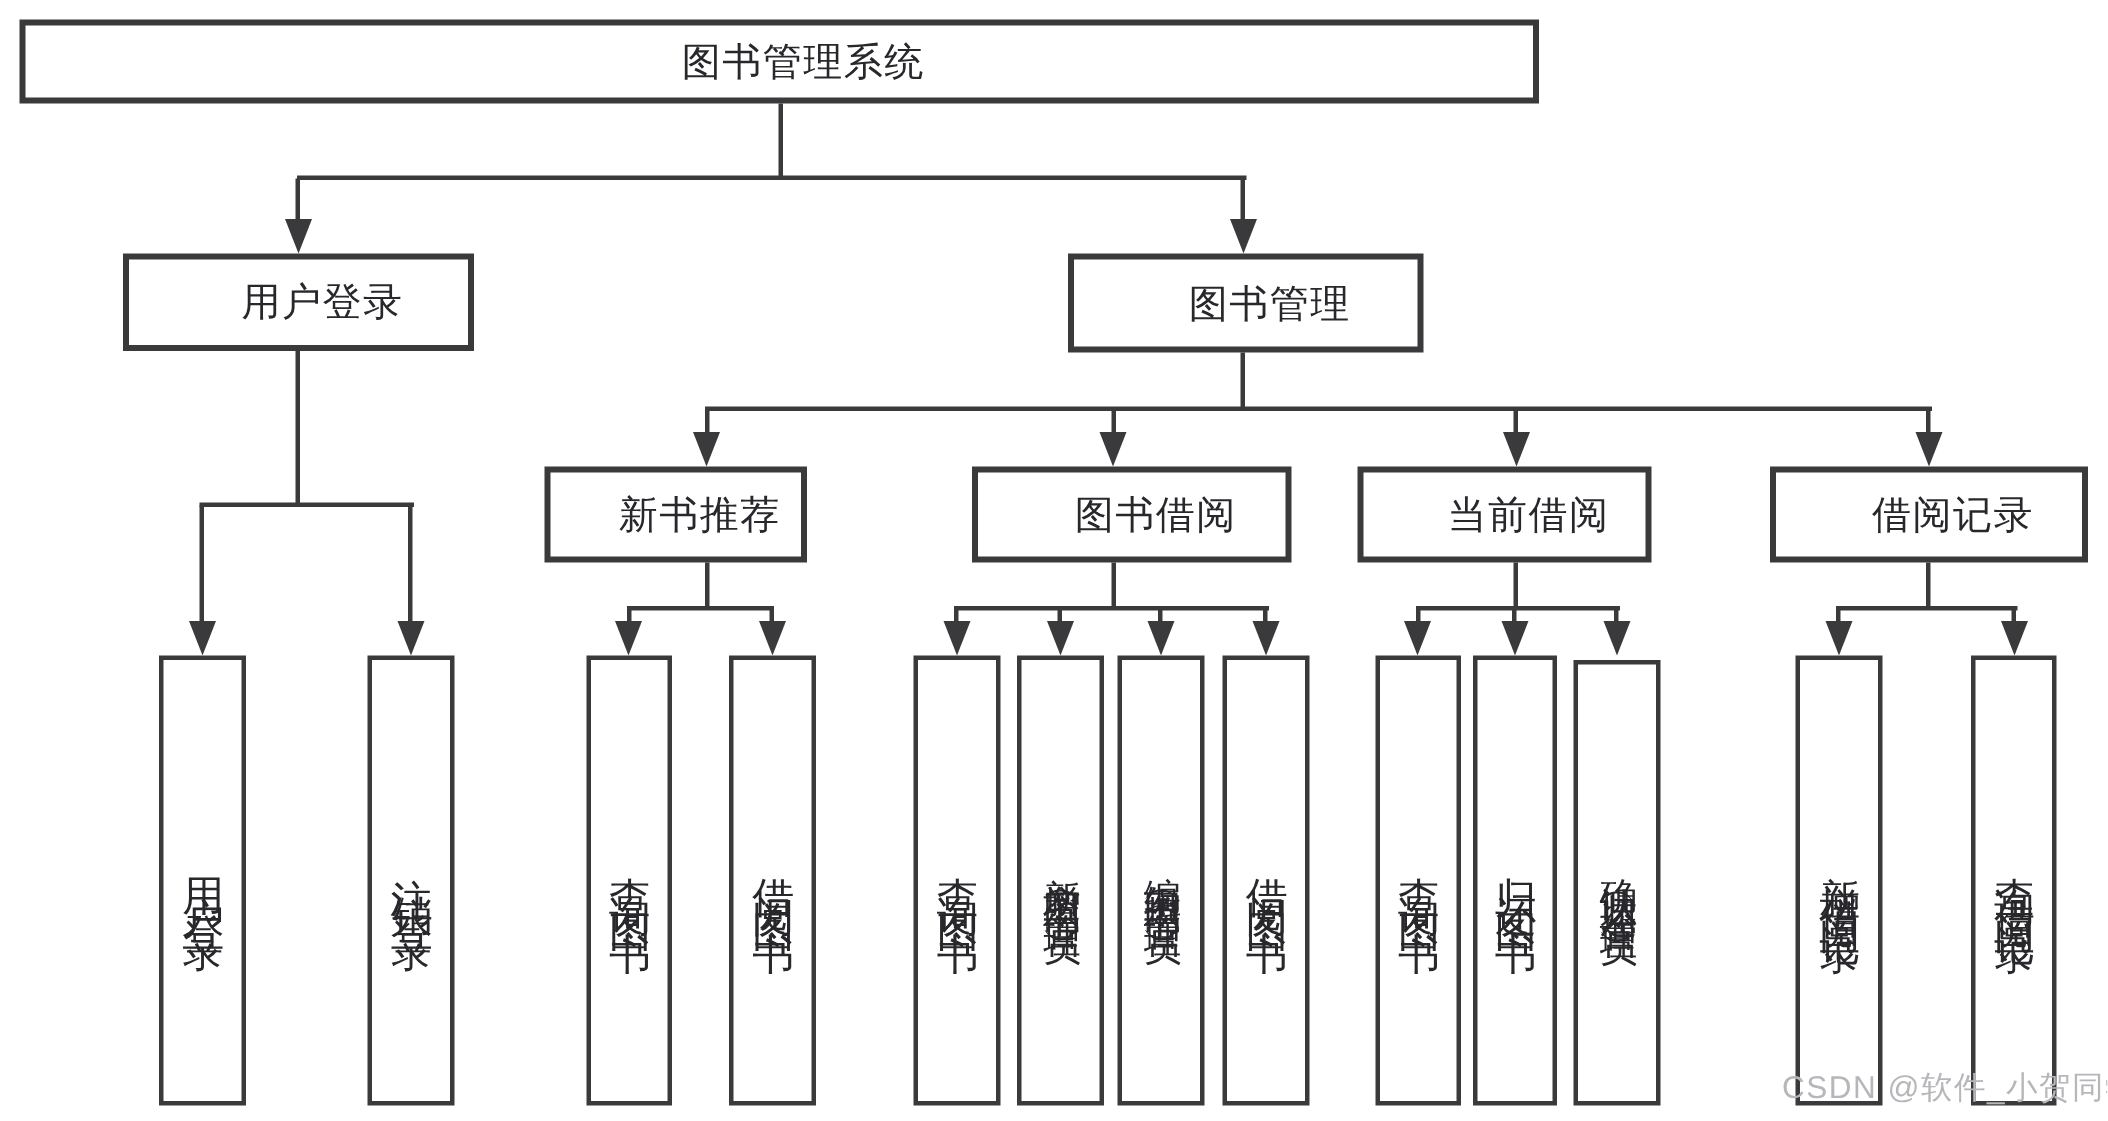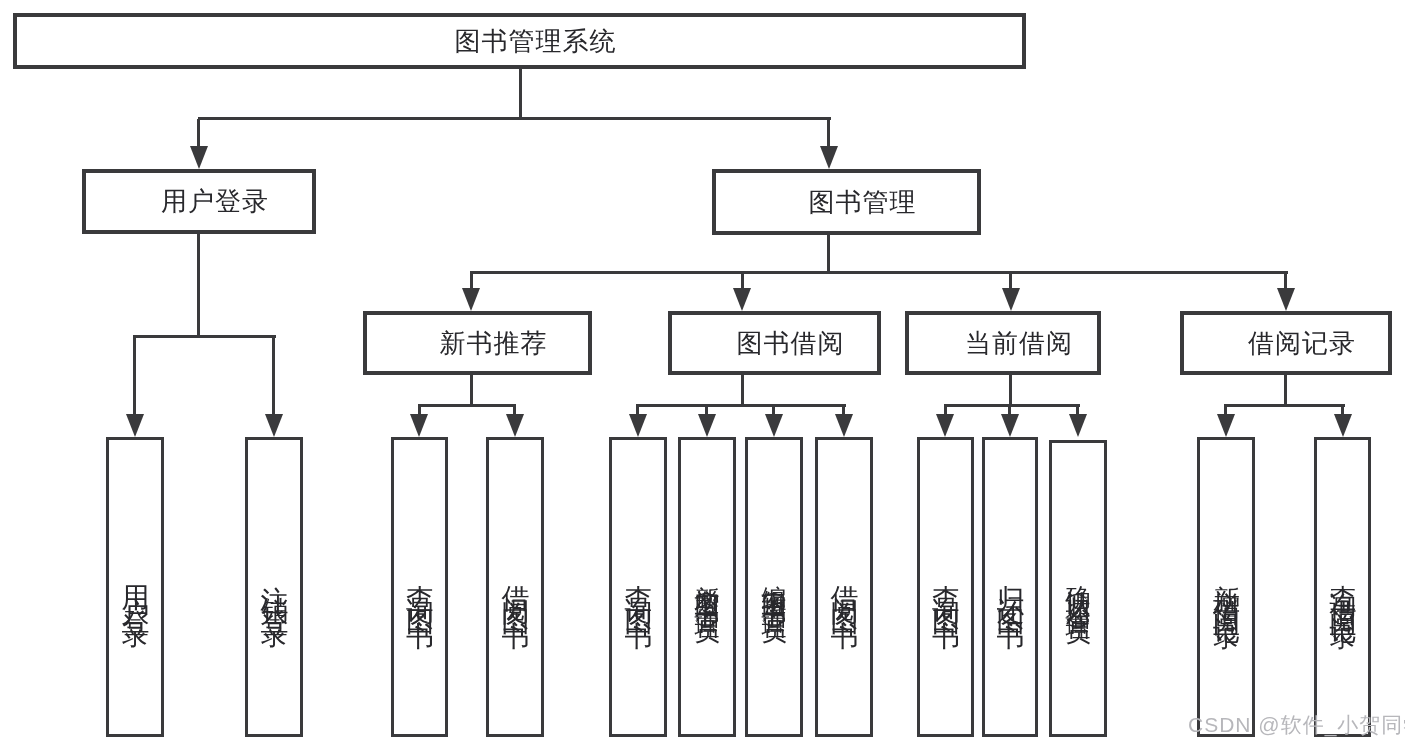--- a/index.html
+++ b/index.html
@@ -83,21 +83,21 @@
   <div class="vline" style="left:519px;top:69px;height:50px;"></div>
   <div class="hline" style="left:198px;top:117px;width:633px;"></div>
   <div class="vline" style="left:197px;top:119px;height:28px;"></div>
   <div class="arrow" style="left:190px;top:146px;"></div>
   <div class="vline" style="left:827px;top:119px;height:28px;"></div>
   <div class="arrow" style="left:820px;top:146px;"></div>
 
   <div class="box" style="left:82px;top:169px;width:234px;height:65px;">
     <span>用户登录</span>
   </div>
-  <div class="box" style="left:712px;top:169px;width:269px;height:66px;">
+  <div class="box" style="left:712px;top:169px;width:237px;height:66px;">
     <span>图书管理</span>
   </div>
 
   <div class="vline" style="left:197px;top:234px;height:103px;"></div>
   <div class="hline" style="left:133px;top:335px;width:143px;"></div>
   <div class="vline" style="left:133px;top:337px;height:78px;"></div>
   <div class="arrow" style="left:126px;top:414px;"></div>
   <div class="vline" style="left:272px;top:337px;height:78px;"></div>
   <div class="arrow" style="left:265px;top:414px;"></div>
 
@@ -105,24 +105,24 @@
   <div class="hline" style="left:470px;top:271px;width:818px;"></div>
   <div class="vline" style="left:470px;top:273px;height:16px;"></div>
   <div class="arrow" style="left:462px;top:288px;"></div>
   <div class="vline" style="left:741px;top:273px;height:16px;"></div>
   <div class="arrow" style="left:733px;top:288px;"></div>
   <div class="vline" style="left:1009px;top:273px;height:16px;"></div>
   <div class="arrow" style="left:1002px;top:288px;"></div>
   <div class="vline" style="left:1284px;top:273px;height:16px;"></div>
   <div class="arrow" style="left:1277px;top:288px;"></div>
 
-  <div class="box" style="left:363px;top:311px;width:229px;height:64px;">
+  <div class="box" style="left:363px;top:311px;width:175px;height:64px;">
     <span>新书推荐</span>
   </div>
-  <div class="box" style="left:668px;top:311px;width:213px;height:64px;">
+  <div class="box" style="left:648px;top:311px;width:213px;height:64px;">
     <span>图书借阅</span>
   </div>
   <div class="box" style="left:905px;top:311px;width:196px;height:64px;">
     <span>当前借阅</span>
   </div>
   <div class="box" style="left:1180px;top:311px;width:212px;height:64px;">
     <span>借阅记录</span>
   </div>
 
   <div class="vline" style="left:470px;top:375px;height:31px;"></div>

